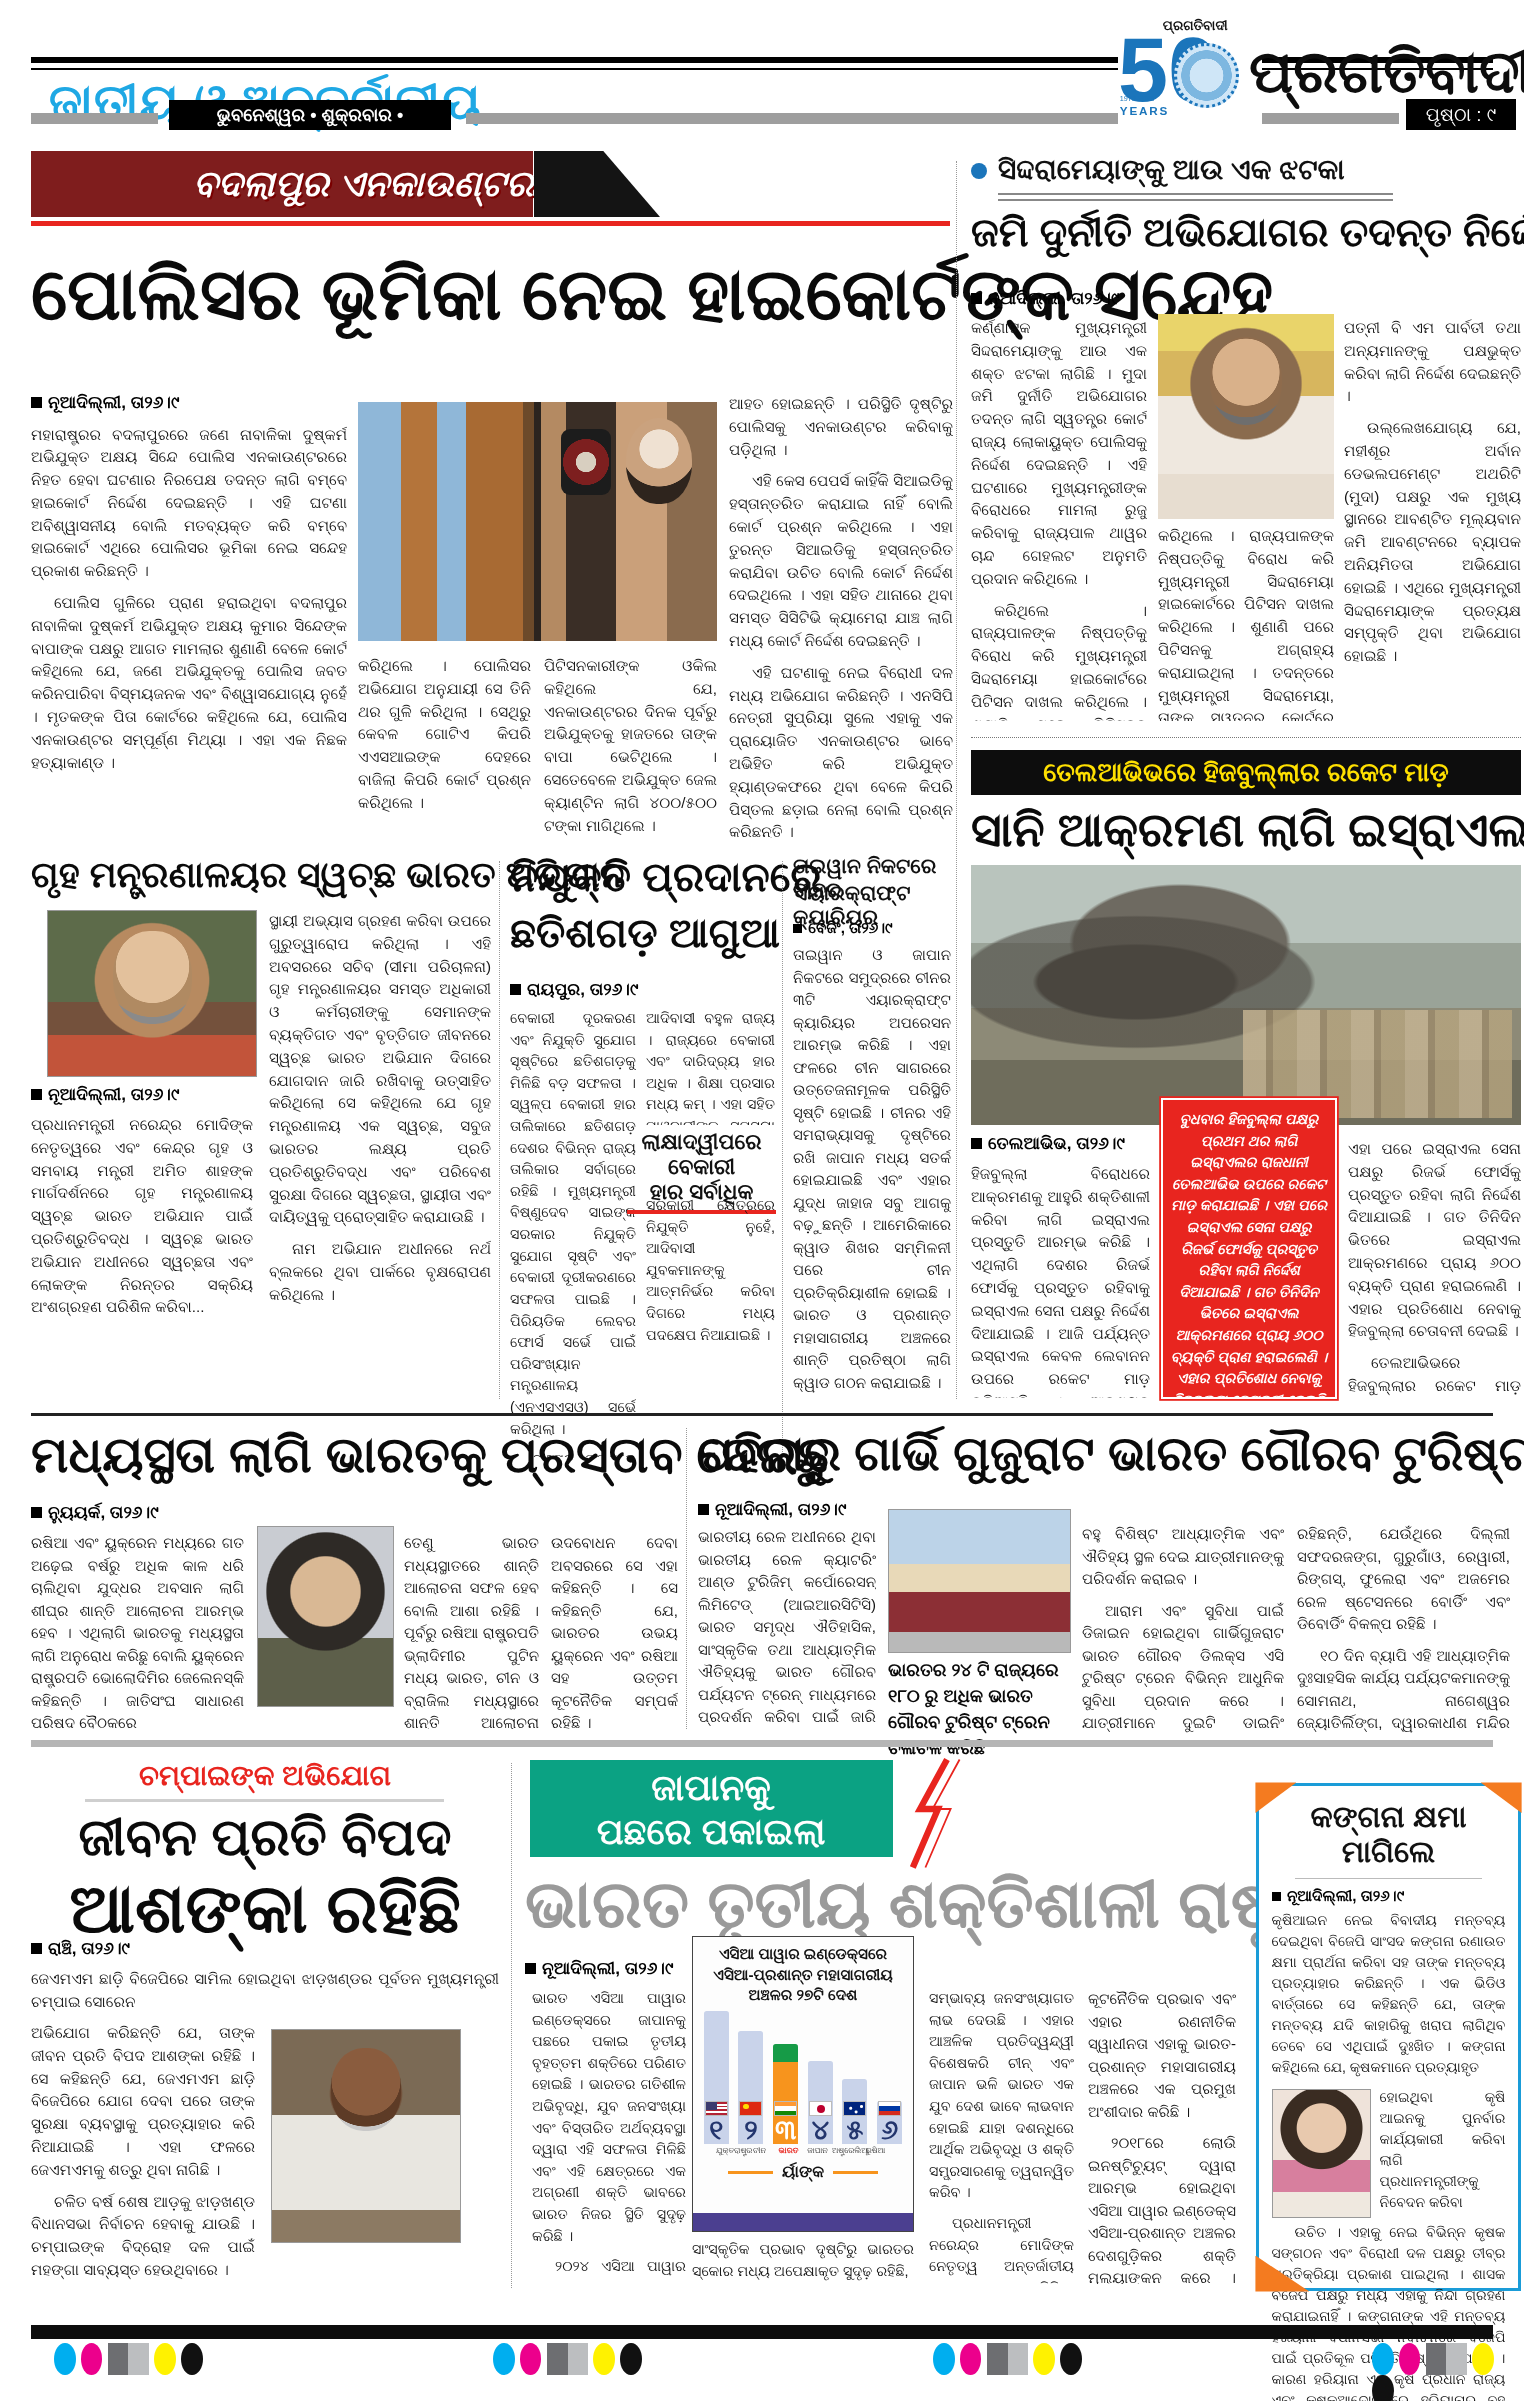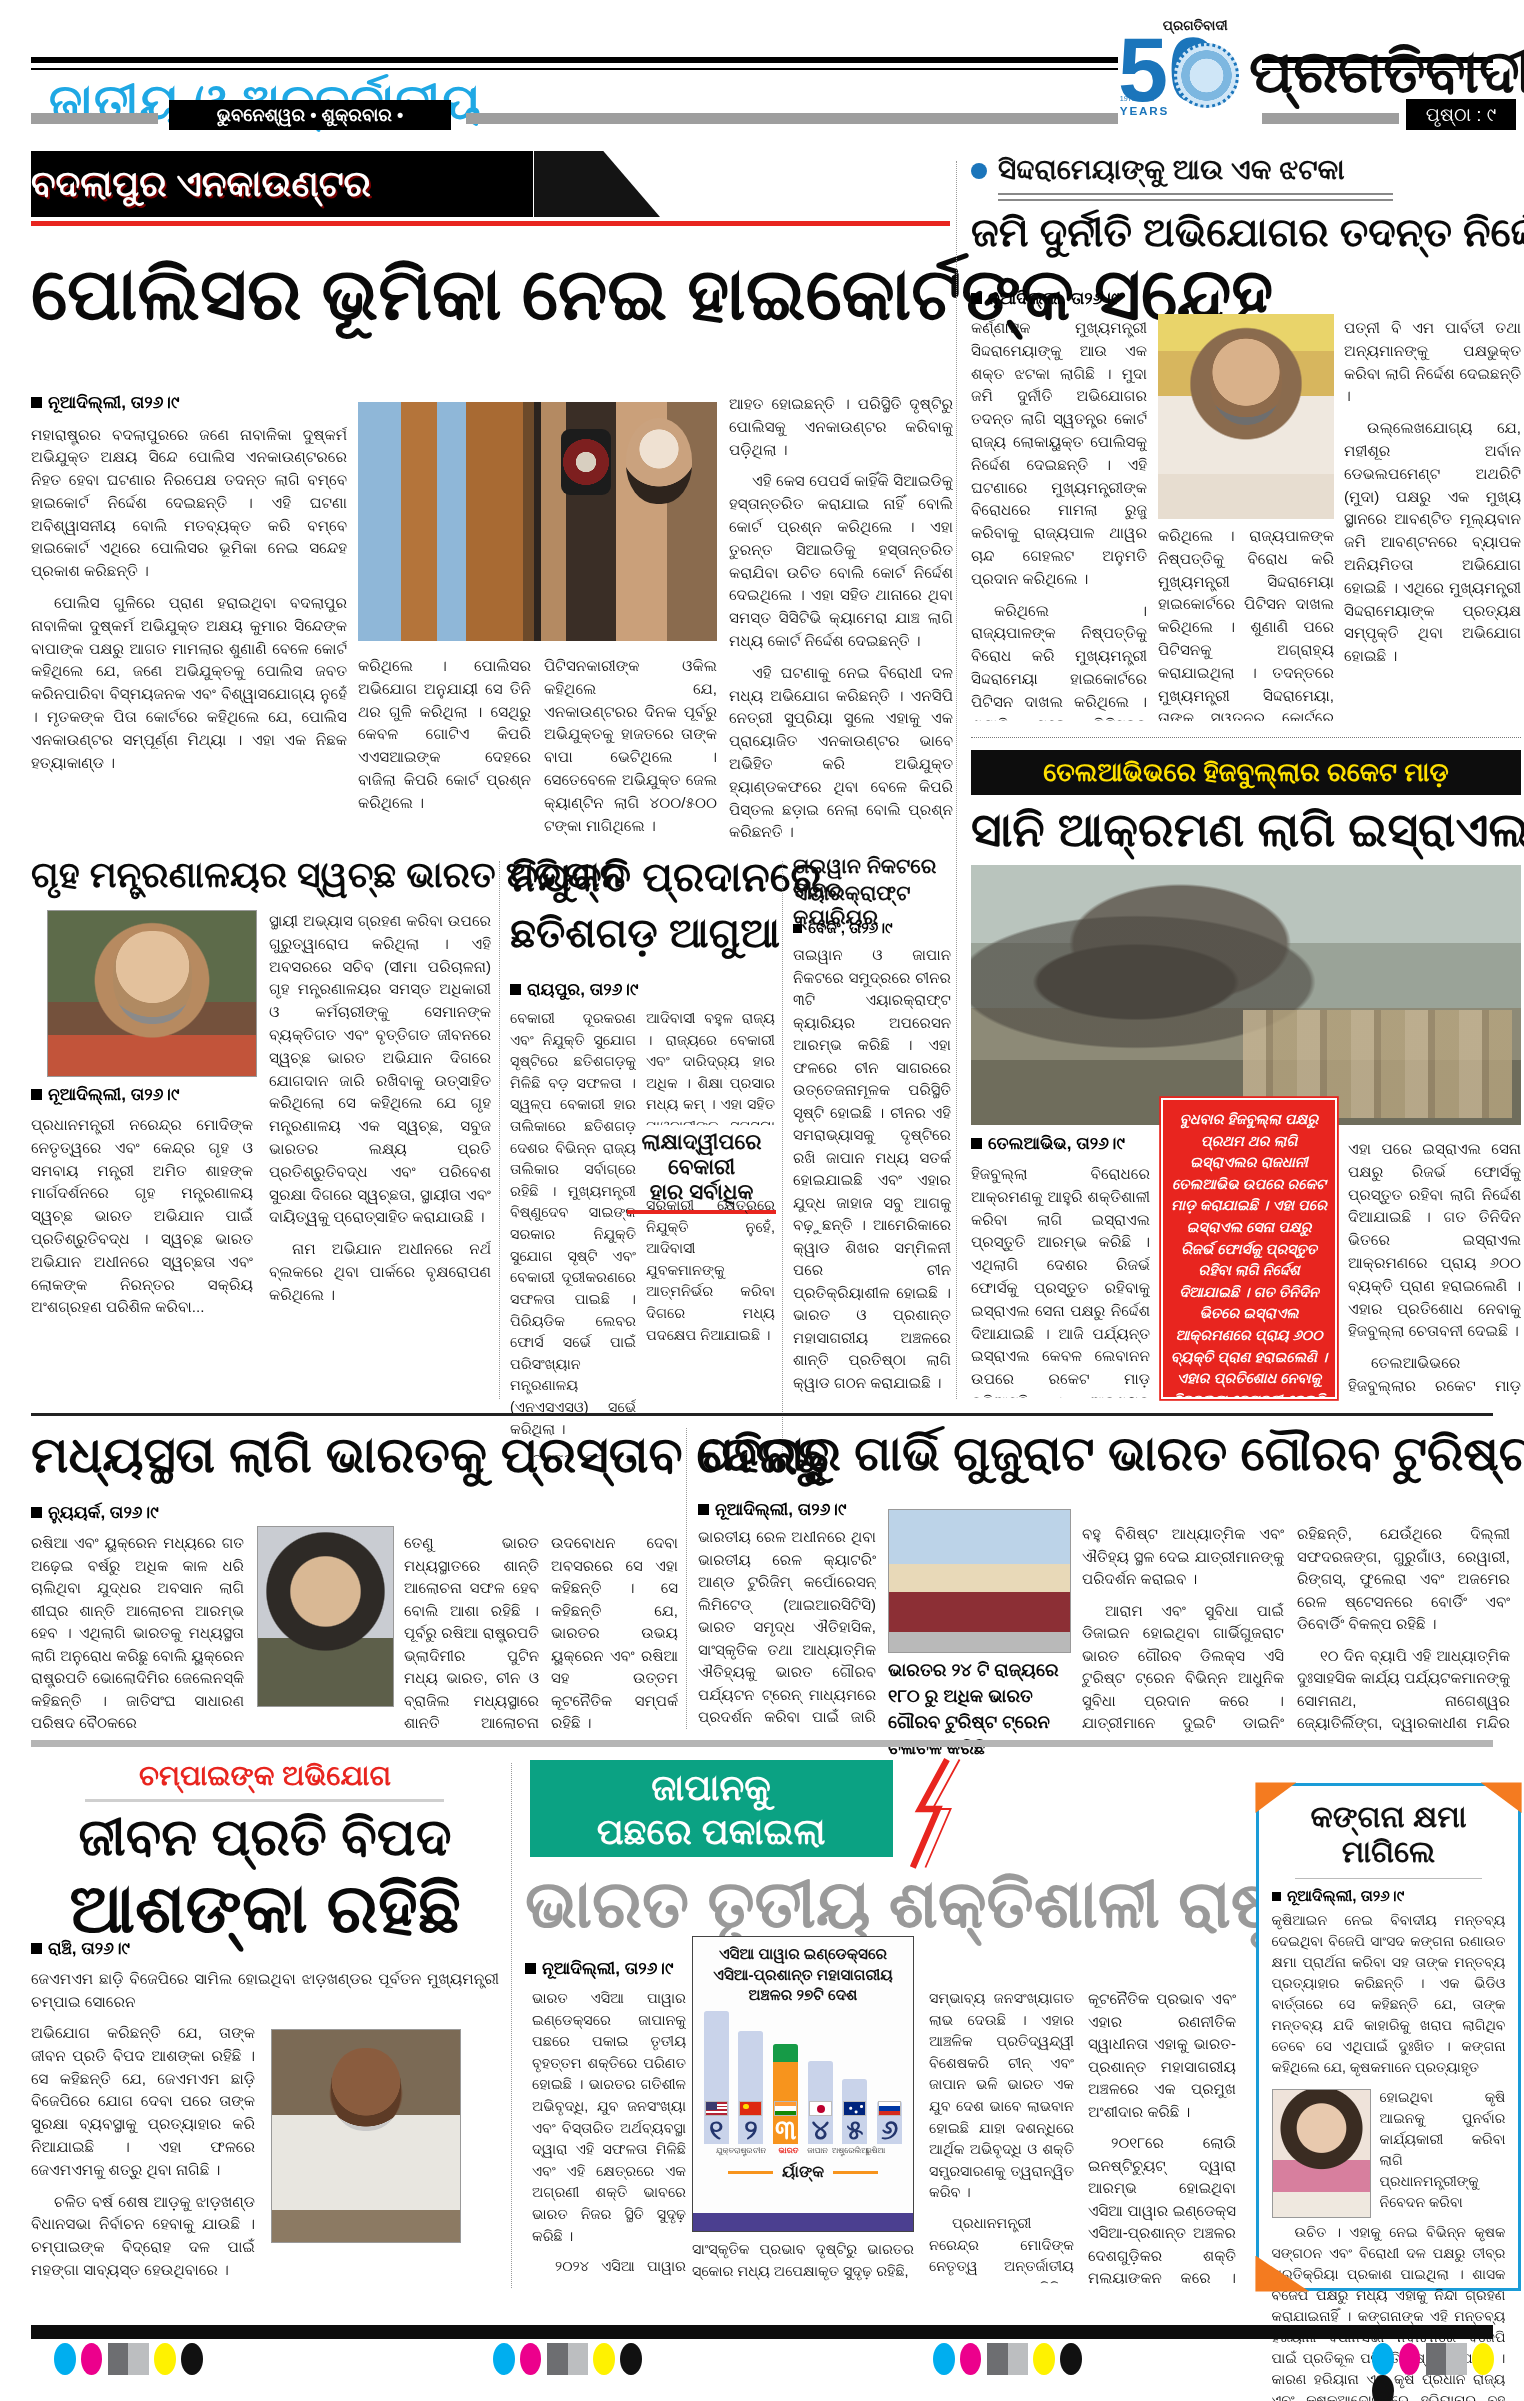--- a/index.html
+++ b/index.html
@@ -52,21 +52,21 @@
   <div class="abs" style="left:1118px;top:20px;width:144px;height:108px;background:#fff;">
     <div style="position:absolute;left:43px;top:-1.8px;font-size:13.5px;font-weight:900;color:#111;background:#fff;padding:0 1.8px;">ପ୍ରଗତିବାଦୀ</div>
     <div style="position:absolute;left:0px;top:5.4px;font-size:90px;font-weight:900;color:#1b75bb;line-height:1;">50</div>
     <div style="position:absolute;left:56px;top:23px;width:59px;height:59px;border-radius:50%;border:3.6px dotted #1b75bb;background:radial-gradient(circle at 50% 50%, #cfe6f7 0 40%, #7db7e0 41% 60%, #cfe6f7 61%);"></div>
     <div style="position:absolute;left:1.8px;top:74px;font-size:7.2px;color:#1b75bb;">1973-2023</div>
     <div style="position:absolute;left:1.8px;top:84px;font-size:11.7px;font-weight:bold;color:#1b75bb;letter-spacing:1.8px;">YEARS</div>
   </div>
   <div class="abs" style="left:1249px;top:38px;font-size:59px;font-weight:900;color:#0d0d0d;white-space:nowrap;">ପ୍ରଗତିବାଦୀ</div>
   <div class="abs" style="left:1406px;top:99px;width:110px;height:31px;background:#000;color:#fff;font-size:19px;text-align:center;line-height:31px;">ପୃଷ୍ଠା : ୯</div>
 
-  <div class="abs" style="left:31px;top:151px;width:502px;height:66px;background:#000000;color:#fff;font-size:36px;font-weight:900;text-align:left;line-height:66px;text-shadow:1.8px 1.8px 0 #7a0000;">ବଦଲାପୁର ଏନକାଉଣ୍ଟର</div>
+  <div class="abs" style="left:31px;top:151px;width:502px;height:66px;background:#7f1d1d;color:#fff;font-size:36px;font-weight:900;text-align:right;line-height:66px;text-shadow:1.8px 1.8px 0 #7a0000;font-style:italic;">ବଦଲାପୁର ଏନକାଉଣ୍ଟର</div>
   <div class="abs" style="left:534px;top:151px;width:126px;height:66px;background:#141414;clip-path:polygon(0 0,55% 0,100% 100%,0 100%);"></div>
   <div class="abs" style="left:31px;top:221px;width:919px;height:4.5px;background:#e8251f;"></div>
 
   <div class="abs hl" style="left:31px;top:239px;width:922px;font-size:72px;line-height:1.55;">ପୋଲିସର ଭୂମିକା ନେଇ ହାଇକୋର୍ଟଙ୍କ ସନ୍ଦେହ</div>
 
   <div class="abs" style="left:31px;top:393px;width:922px;height:447px;">
     <div class="dateline" style="position:absolute;left:0;top:0;">
       <span class="dl-marker"></span><span>ନୂଆଦିଲ୍ଲୀ, ତା୨୬।୯</span>
     </div>
     <div class="txt abs" style="left:0;top:30.5px;width:316px;height:414px;overflow:hidden;">

